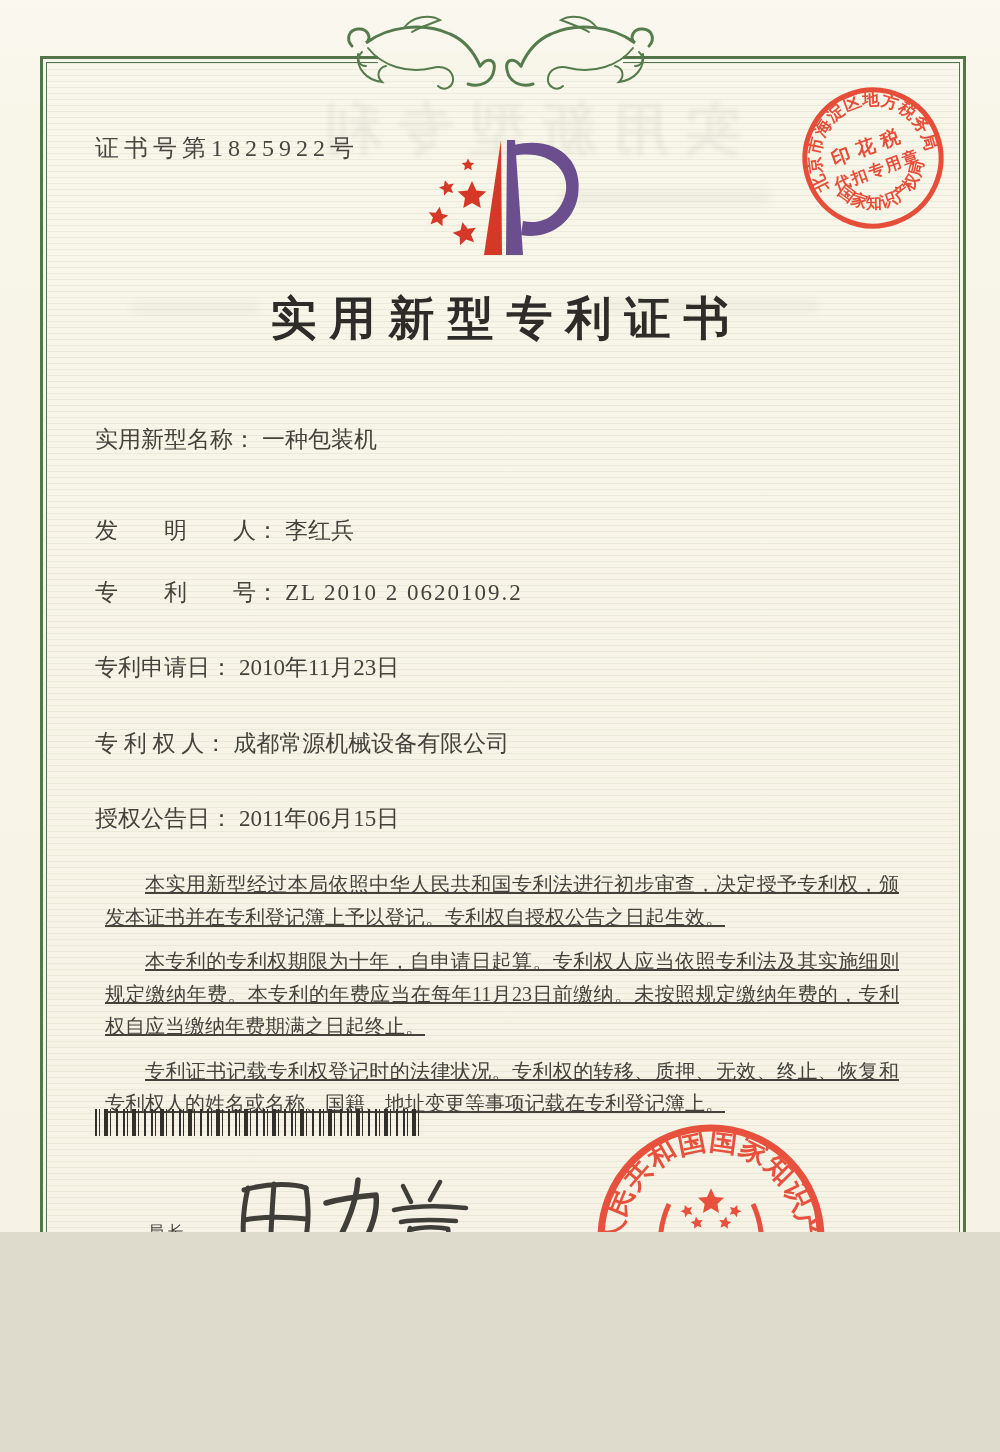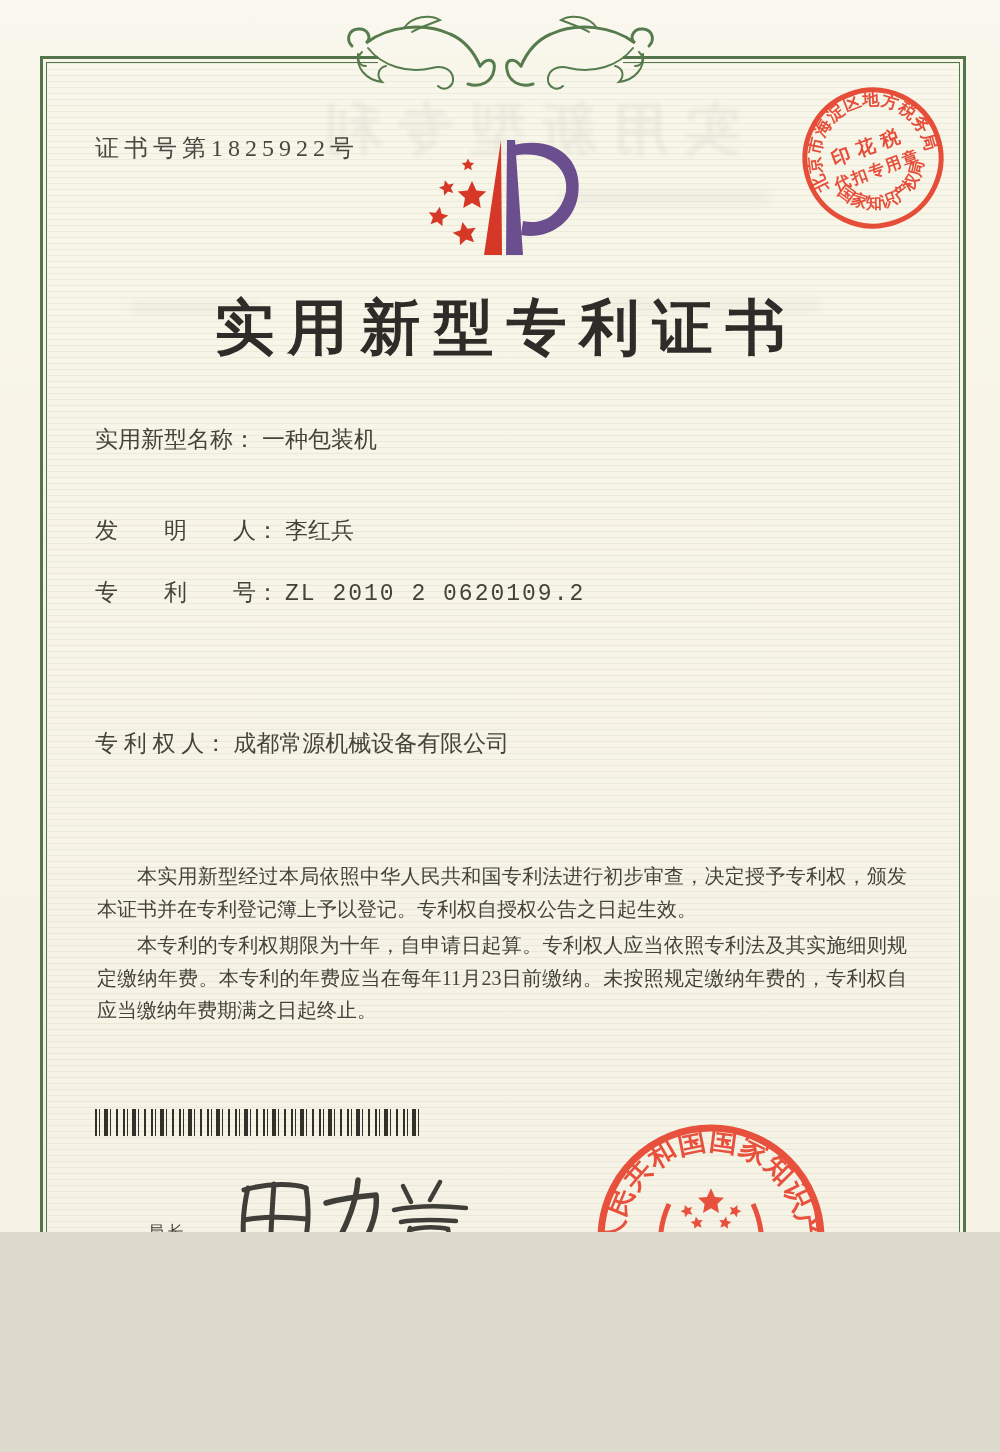--- a/index.html
+++ b/index.html
@@ -16,28 +16,28 @@
   .ornament-br{left:846px;top:1262px;}
   .green-stroke{fill:none;stroke:#567c4d;stroke-width:3;stroke-linecap:round;}
   .green-stroke.thin{stroke-width:2;}
   
   .ghost-title{position:absolute;left:285px;top:92px;width:480px;text-align:center;font-size:56px;
         font-weight:bold;letter-spacing:16px;color:#3c3a36;opacity:.055;filter:blur(2px);transform:scaleX(-1);}
   .smudge{position:absolute;background:#6a675f;opacity:.05;filter:blur(4px);border-radius:6px;}
   
   .cert-number{position:absolute;left:95px;top:132px;font-size:24px;letter-spacing:5px;color:#4a4742;}
   .title{position:absolute;left:0;top:288px;width:100%;margin:0;text-align:center;
-        font-size:60px;font-weight:bold;letter-spacing:13px;text-indent:13px;color:#2e2c29;}
+        font-size:46px;font-weight:bold;letter-spacing:13px;text-indent:13px;color:#2e2c29;}
   .field{position:absolute;left:95px;font-size:23px;color:#45423c;white-space:nowrap;}
   .f0{top:424px;} .f1{top:515px;} .f2{top:577px;} .f3{top:652px;} .f4{top:728px;} .f5{top:803px;}
   .field .val{margin-left:6px;}
-  .f2 .val{font-family:Liberation Mono, monospace;letter-spacing:2px;}
+  .f2 .val{font-family:Liberation Serif, serif;letter-spacing:2px;}
   .body-text{position:absolute;left:93px;top:856px;width:818px;font-size:20px;line-height:32.5px;
         text-align:justify;color:#45423c;}
-  .body-text p{margin:4px;text-indent:2em;}
+  .body-text p{margin:12px;text-indent:2em;text-decoration:underline;}
   .barcode{position:absolute;left:95px;top:1109px;width:325px;height:27px;
         background-image:repeating-linear-gradient(90deg,
           #32302b 0 2px,transparent 2px 4px,#32302b 4px 5px,transparent 5px 9px,
           #32302b 9px 13px,transparent 13px 15px,#32302b 15px 16px,transparent 16px 21px,
           #32302b 21px 23px,transparent 23px 28px);}
   .director-label{position:absolute;left:148px;top:1222px;font-size:16px;letter-spacing:4px;color:#3f3c37;}
   .signature{left:218px;top:1158px;}
   .sig-stroke{fill:none;stroke:#2d2b27;stroke-linecap:round;stroke-linejoin:round;opacity:.9;}
   .tax-stamp{left:795px;top:80px;}
   .office-seal{left:591px;top:1118px;}
@@ -126,27 +126,34 @@
 
   <div class="field f0">
     <span>实用新型名称：</span><span class="val">一种包装机</span>
   </div>
   <div class="field f1">
     <span>发　　明　　人：</span><span class="val">李红兵</span>
   </div>
   <div class="field f2">
     <span>专　　利　　号：</span><span class="val">ZL 2010 2 0620109.2</span>
   </div>
+  <div class="field f3">
+    <span>专利申请日：</span><span class="val">2010年11月23日</span>
+  </div>
   <div class="field f4">
     <span>专 利 权 人：</span><span class="val">成都常源机械设备有限公司</span>
+  </div>
+  <div class="field f5">
+    <span>授权公告日：</span><span class="val">2011年06月15日</span>
   </div>
 
   <div class="body-text">
     <p>本实用新型经过本局依照中华人民共和国专利法进行初步审查，决定授予专利权，颁发本证书并在专利登记簿上予以登记。专利权自授权公告之日起生效。</p>
     <p>本专利的专利权期限为十年，自申请日起算。专利权人应当依照专利法及其实施细则规定缴纳年费。本专利的年费应当在每年11月23日前缴纳。未按照规定缴纳年费的，专利权自应当缴纳年费期满之日起终止。</p>
+    <p>专利证书记载专利权登记时的法律状况。专利权的转移、质押、无效、终止、恢复和专利权人的姓名或名称、国籍、地址变更等事项记载在专利登记簿上。</p>
   </div>
 
   <div class="barcode"></div>
 
   <div class="director-label">局长</div>
   <svg class="signature" width="255" height="140" viewBox="0 0 255 140">
     <title>田力普</title>
     <g class="sig-stroke" stroke-width="5">
       <path d="M30,30 C24,55 24,80 28,96"></path>
       <path d="M26,32 C52,24 78,26 88,30"></path>

